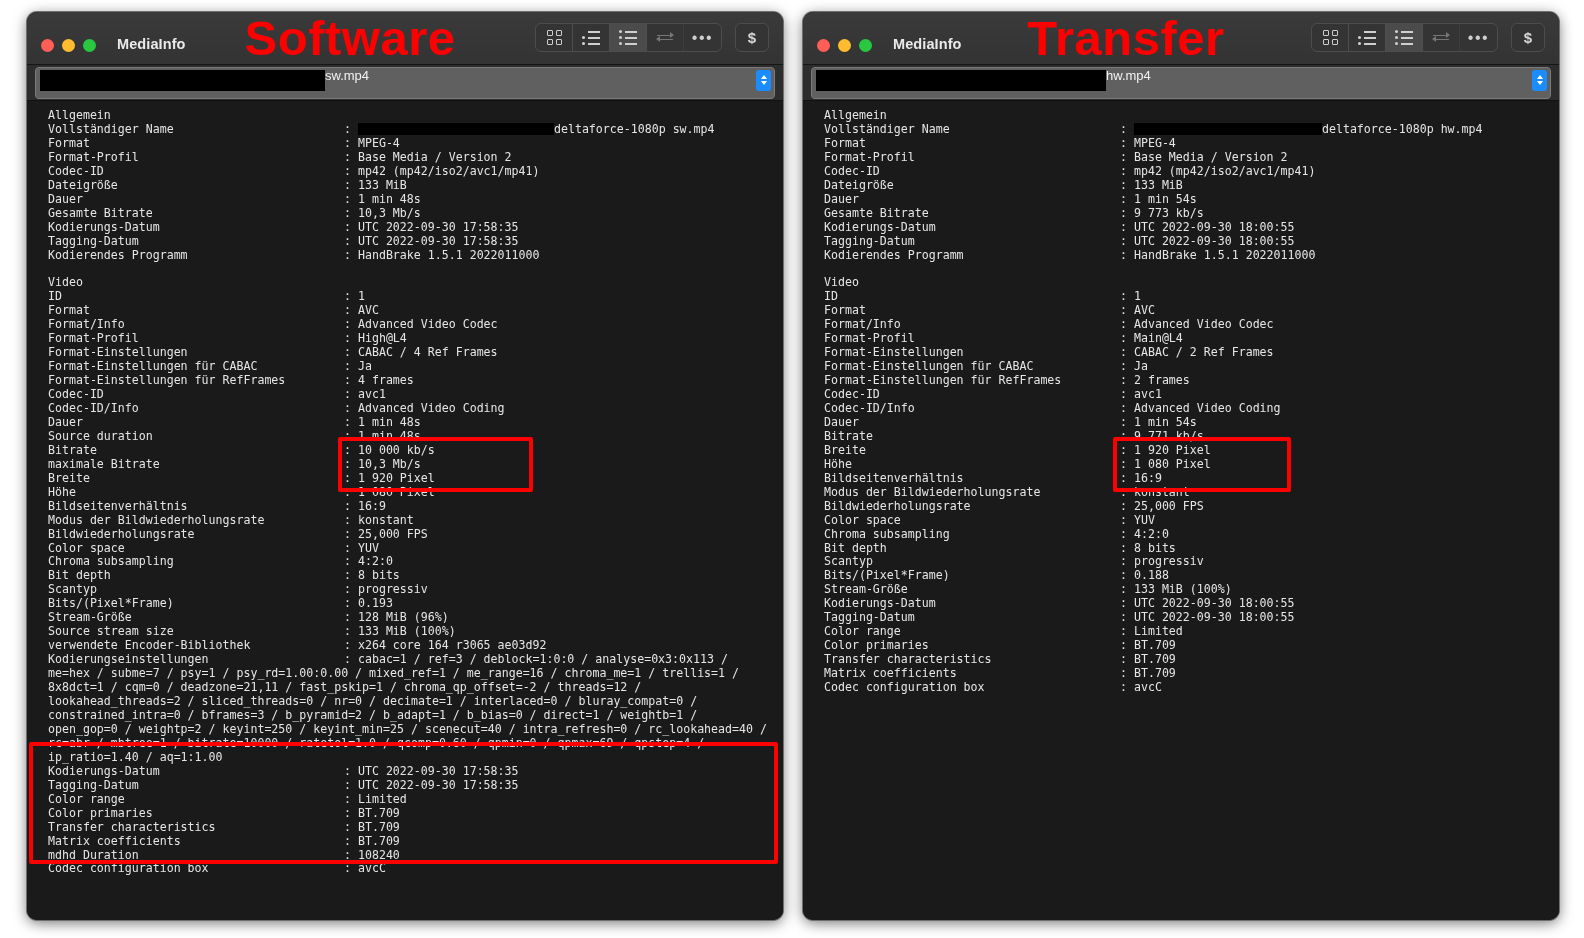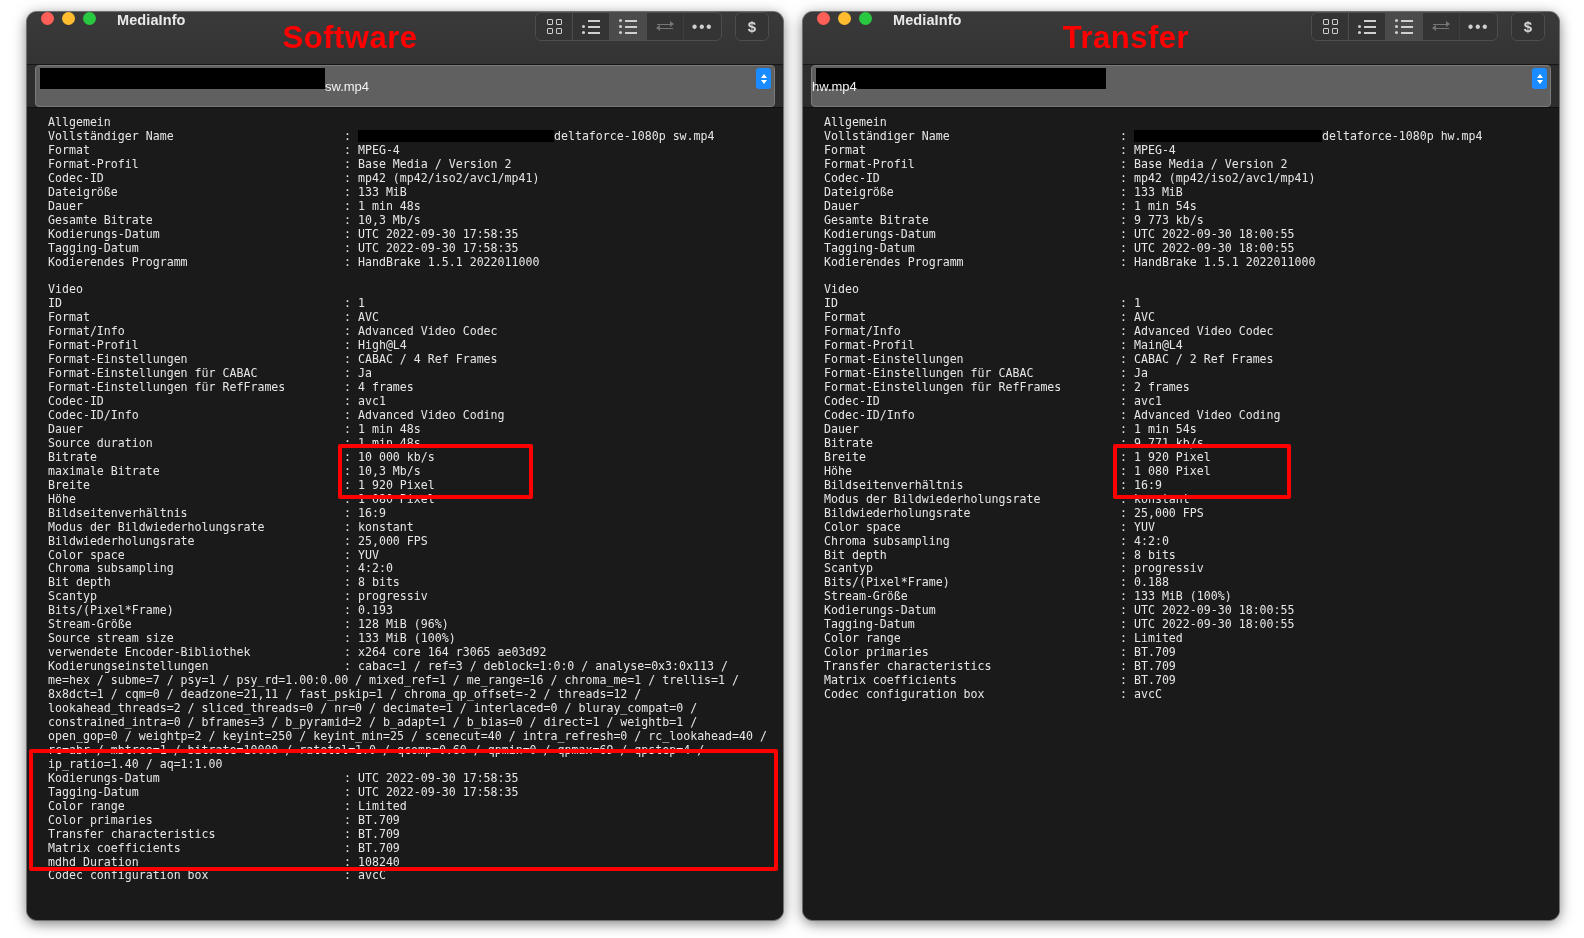--- a/index.html
+++ b/index.html
@@ -35,22 +35,22 @@
   .window.left  { left: 27px;  width: 756px; height: 908px; }
   .window.right { left: 803px; width: 756px; height: 908px; }
 
   .titlebar {
     position: relative;
     height: 53px;
     flex: 0 0 53px;
     background: linear-gradient(#3a3a3a, #333333);
     border-bottom: 1px solid #161616;
     display: flex;
-    align-items: flex-start;
-    padding: 0 14px;
+    align-items: flex-end;
+    padding: 12px 14px;
   }
 
   .traffic {
     display: flex;
     gap: 8px;
     align-items: center;
   }
   .light {
     width: 13px; height: 13px; border-radius: 50%;
     display: block;
@@ -68,21 +68,21 @@
     white-space: nowrap;
   }
 
   .overlay-label {
     position: absolute;
     left: 0; right: 0;
     top: -4px;
     text-align: center;
     color: #ff0000;
     font-family: "Liberation Sans", sans-serif;
-    font-size: 31px;
+    font-size: 49px;
     font-weight: bold;
     letter-spacing: 0.5px;
     pointer-events: none;
     line-height: 60px;
   }
   .window.left  .overlay-label { padding-right: 110px; }
   .window.right .overlay-label { padding-right: 110px; }
 
   .toolbar-right {
     margin-left: auto;
@@ -154,47 +154,46 @@
   .pathbar-wrap {
     flex: 0 0 36px;
     background: #2d2d2d;
     display: flex;
     align-items: center;
     padding: 0 8px;
     border-bottom: 1px solid #111;
   }
   .pathbar {
     flex: 1;
-    height: 42px;
+    height: 32px;
     background: #606060;
     border: 1px solid #7b7b7b;
     border-radius: 4px;
     display: flex;
-    align-items: center;
     position: relative;
     overflow: hidden;
   }
   .redaction {
     position: absolute;
     left: 4px; top: 2px;
     height: 21px;
     background: #000000;
   }
   .window.left  .redaction { width: 285px; }
   .window.right .redaction { width: 290px; }
   .path-text {
     position: relative;
     color: #f2f2f2;
     font-size: 13px;
     font-family: "Liberation Sans", sans-serif;
     z-index: 2;
     white-space: nowrap;
   }
   .window.left  .path-text { margin-left: 289px; }
-  .window.right .path-text { }
+  .window.right .path-text { margin-left: 294px; }
   .stepper {
     position: absolute;
     right: 3px; top: 2px;
     width: 15px; height: 21px;
     border-radius: 3px;
     background: #1a8cff;
     display: flex; flex-direction: column;
     align-items: center; justify-content: center;
     gap: 2px;
   }

